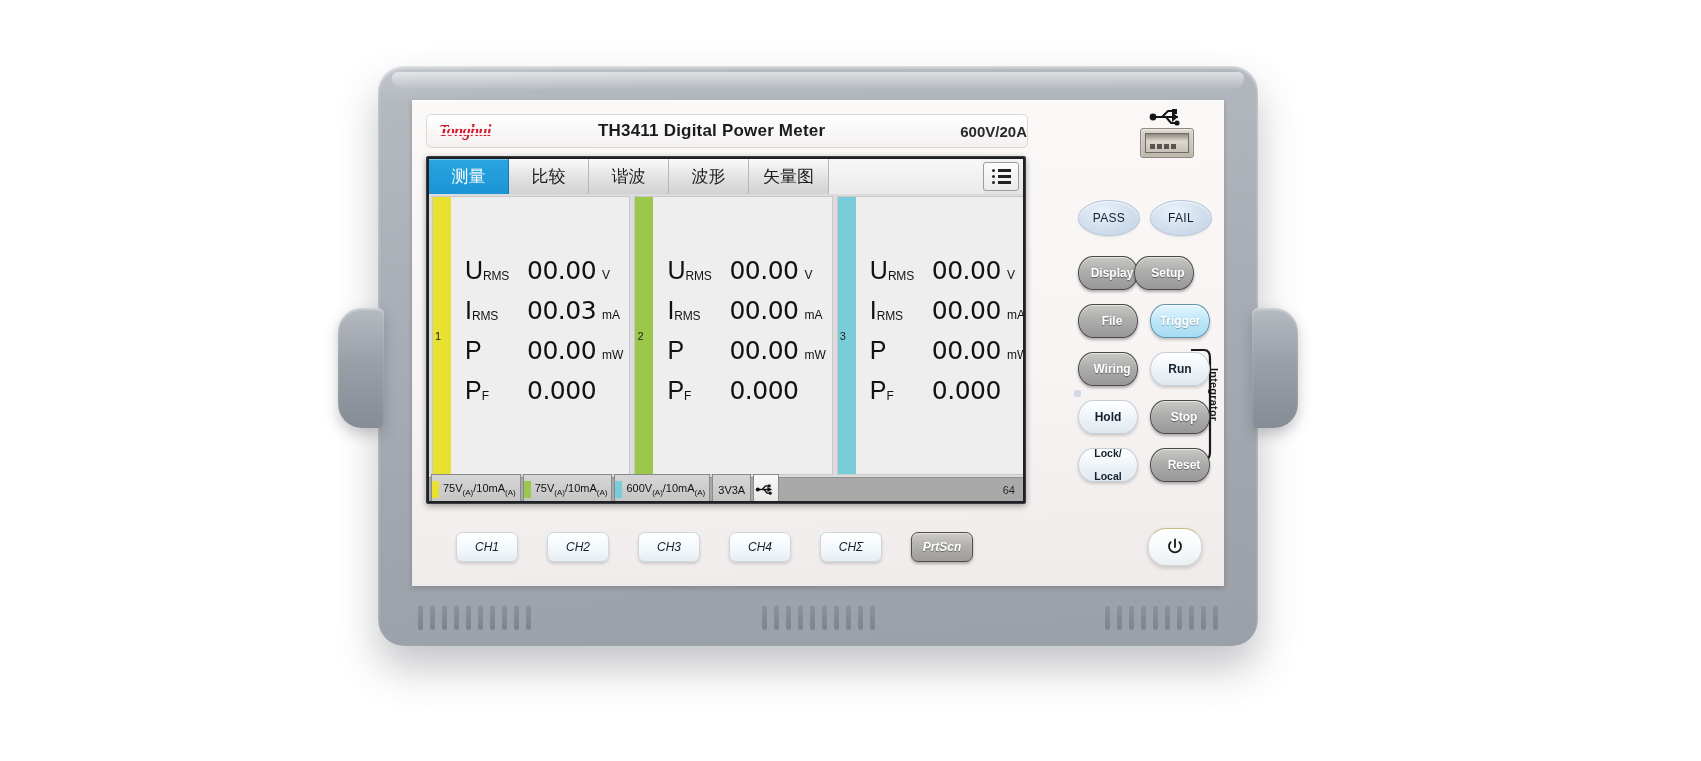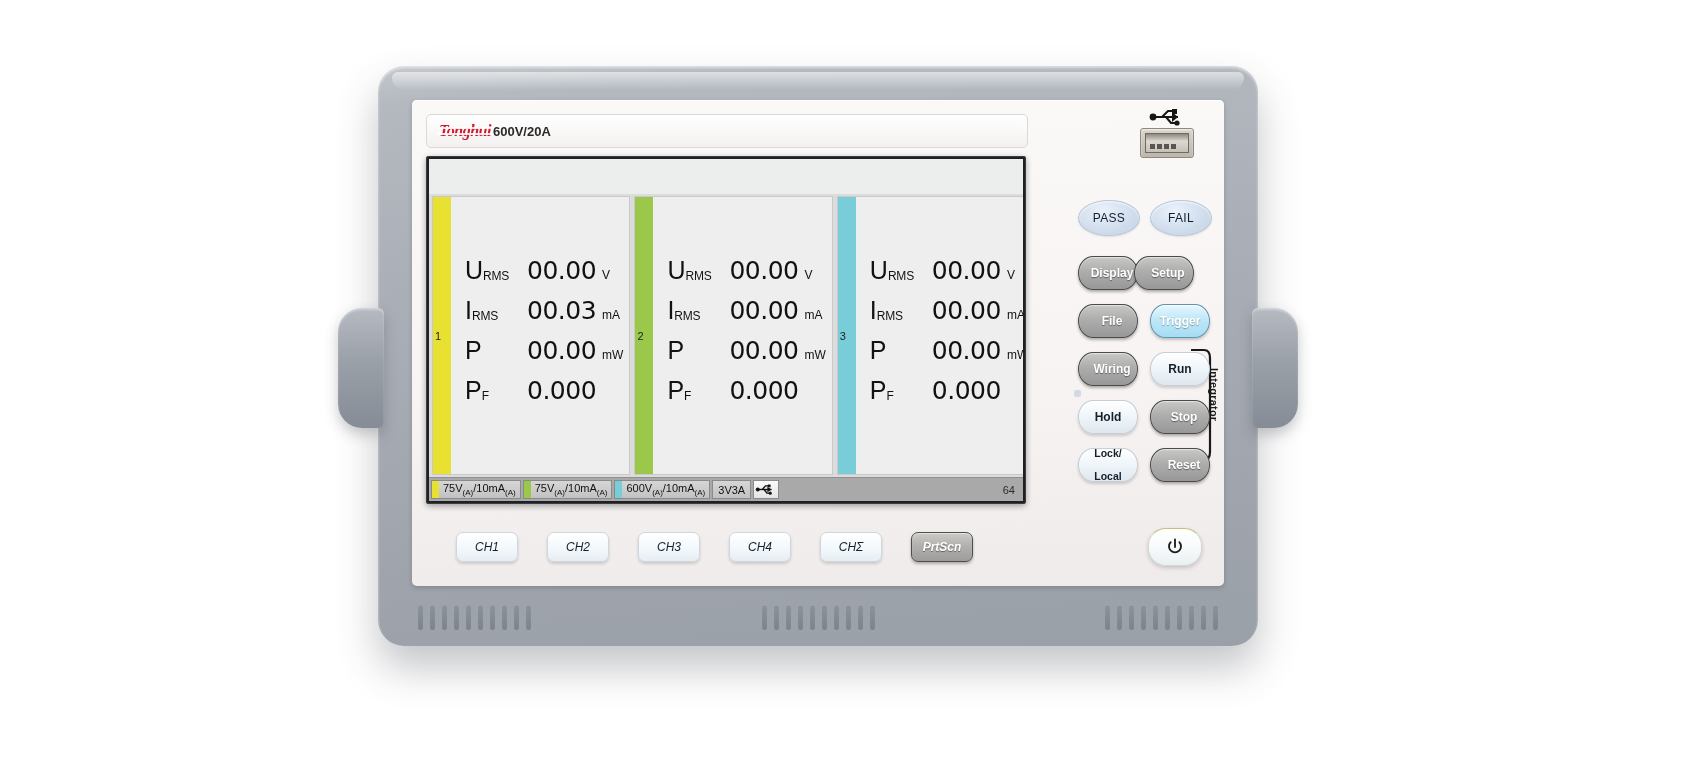--- a/index.html
+++ b/index.html
@@ -47,21 +47,21 @@
     box-shadow:0 6px 14px rgba(60,64,72,.28), inset 0 2px 2px rgba(255,255,255,.35);
   }
   .handle.left{left:-40px;border-radius:24px 6px 6px 24px;}
   .handle.right{right:-40px;border-radius:6px 24px 24px 6px;}
 
   
   .front-panel{
     position:absolute;
     left:34px;top:34px;right:34px;bottom:60px;
     background:linear-gradient(178deg,#fbf9f8 0%,#f7f4f3 55%,#efebea 100%);
-    border-radius:5px;
+    border-radius:0;
     box-shadow:inset 0 1px 0 rgba(255,255,255,.9),
                0 2px 5px rgba(0,0,0,.18);
   }
 
   
   .brand-bar{
     position:absolute;left:14px;top:14px;width:600px;height:32px;
     background:linear-gradient(180deg,#ffffff,#f3f1f0);
     border:1px solid #dcd8d6;border-radius:5px;
     display:flex;align-items:center;
@@ -84,22 +84,21 @@
     content:"";position:absolute;left:0;right:0;top:12px;height:2px;
     background:#fff;opacity:.85;
   }
   .brand-title{
     flex:1;text-align:center;
     font-size:17px;font-weight:bold;color:#1b1b1b;
     letter-spacing:.2px;
     margin-left:-30px;
   }
   .rating-badge{
-    margin-right:10px;
-    font-size:13px;font-weight:bold;color:#2a2a2a;
+    font-size:15px;font-weight:bold;color:#2a2a2a;
   }
 
   
   .usb-area{position:absolute;right:26px;top:8px;width:62px;height:56px;}
   .usb-glyph{position:absolute;left:12px;top:0;width:40px;height:18px;}
   .usb-port{
     position:absolute;left:4px;top:20px;width:54px;height:30px;
     border-radius:3px;
     background:linear-gradient(180deg,#d9d4cc,#bdb6ac);
     border:1px solid #8d8880;
@@ -216,21 +215,21 @@
 
   
   .statusbar{
     position:absolute;left:0;right:0;bottom:0;height:24px;
     background:#a9a9a9;
     display:flex;align-items:center;
     padding:0 2px;box-sizing:border-box;gap:2px;
     border-top:1px solid #8f8f8f;
   }
   .st-item{
-    height:19px;
+    height:32px;
     display:flex;align-items:center;
     background:linear-gradient(180deg,#d6d6d6,#c2c2c2);
     border:1px solid #8a8a8a;
     font-size:11px;color:#111;
     padding:0 4px 0 0;
     box-sizing:border-box;
   }
   .st-swatch{width:7px;height:17px;margin-right:4px;}
   .st-text{white-space:nowrap;}
   .st-text sub{font-size:8px;}
@@ -374,20 +373,21 @@
     </div>
   </div>
 
   <div class="handle left"></div>
   <div class="handle right"></div>
 
   <div class="front-panel">
 
     <div class="brand-bar">
       <div class="logo">Tonghui</div>
+      <div class="brand-title">TH3411 Digital Power Meter</div>
       <div class="rating-badge">600V/20A</div>
     </div>
 
     <div class="usb-area">
       <div class="usb-glyph">
         <svg viewBox="0 0 40 18" width="40" height="18">
           <circle cx="5" cy="9" r="3.4" fill="#161616"></circle>
           <path d="M5 9 H30" stroke="#161616" stroke-width="2" fill="none"></path>
           <path d="M30 9 L24 4 L24 14 Z" fill="#161616"></path>
           <path d="M14 9 L20 3 L26 3" stroke="#161616" stroke-width="2" fill="none"></path>
@@ -402,20 +402,44 @@
           <div class="usb-pin"></div>
           <div class="usb-pin"></div>
           <div class="usb-pin"></div>
         </div>
       </div>
     </div>
 
     <div class="screen-bezel">
       <div class="screen">
 
+        <div class="tabbar" id="tabbar">
+          <div class="tab active">测量</div>
+            <div class="tab">比较</div>
+            <div class="tab">谐波</div>
+            <div class="tab">波形</div>
+            <div class="tab">矢量图</div>
+            <div class="tab-spacer"></div>
+          <div class="menu-btn">
+            <div class="menu-icon">
+              <div class="menu-row">
+                  <span class="menu-dot"></span>
+                  <span class="menu-line"></span>
+                </div>
+              <div class="menu-row">
+                  <span class="menu-dot"></span>
+                  <span class="menu-line"></span>
+                </div>
+              <div class="menu-row">
+                  <span class="menu-dot"></span>
+                  <span class="menu-line"></span>
+                </div>
+            </div>
+          </div>
+        </div>
 
         <div class="channels" id="channels">
             <div class="ch-card">
               <div class="ch-stripe" style="background: rgb(232, 225, 50);">
                 <span class="ch-num">1</span>
               </div>
               <div class="ch-body">
                 <div class="ch-row">
                   <div class="sym"><span>U</span><sub>RMS</sub></div>
                   <div class="val">00.00</div>

